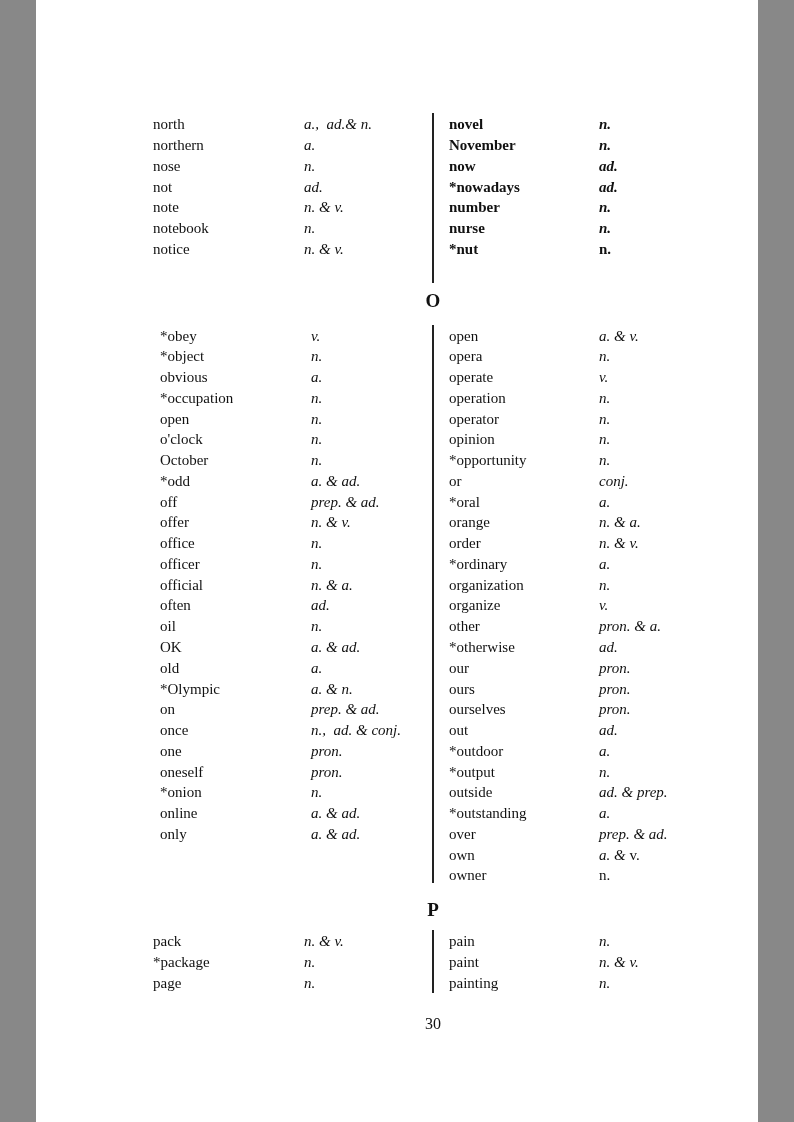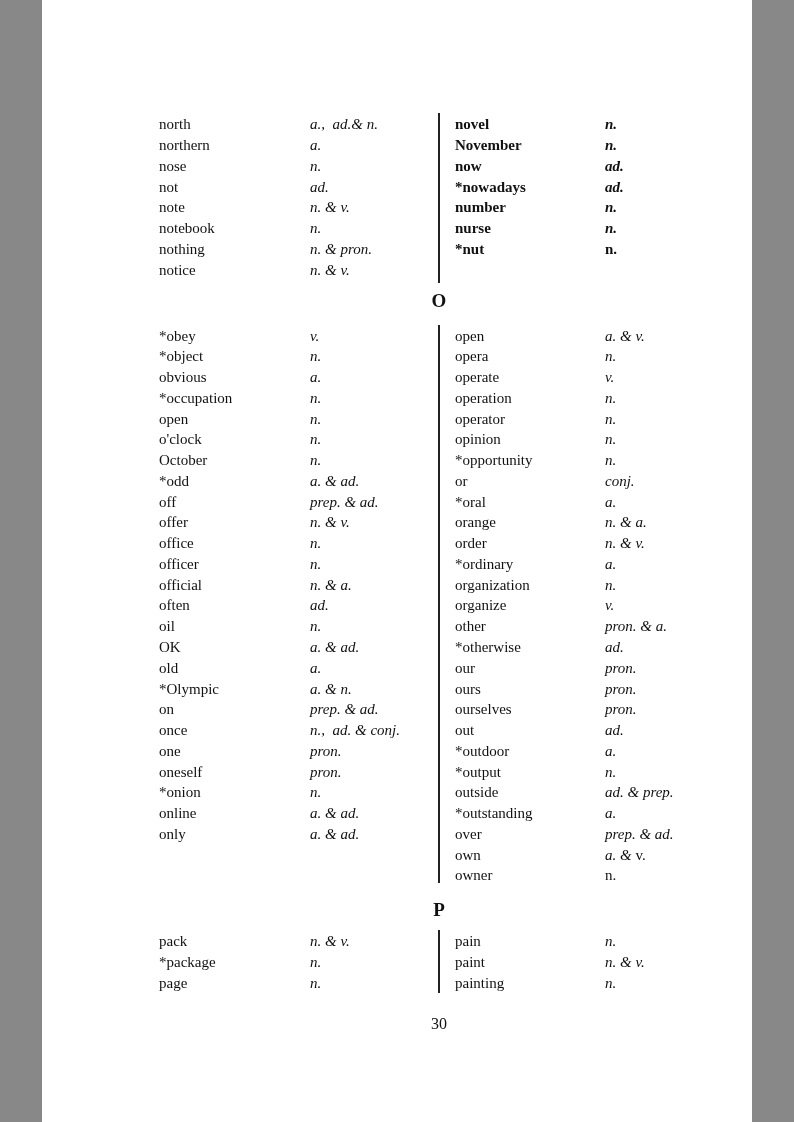--- a/index.html
+++ b/index.html
@@ -4,20 +4,21 @@
 <style>
   html,body{margin:0;padding:0;background:#888;}
   .page{
     position:relative;
     width:710px;height:1122px;
     margin:0 auto;
     background:#ffffff;
     font-family:"Liberation Serif","DejaVu Serif",serif;
     color:#111;
     overflow:hidden;
+    padding-left:12px;
   }
   .col{position:absolute;width:285px;}
   .row{position:relative;height:20.77px;line-height:20.77px;font-size:15px;}
   .w{position:absolute;left:0;top:0;white-space:pre;}
   .pos{position:absolute;top:0;white-space:pre;}
   .col-left .pos{left:151px;text-align:center;}
   .col-right .pos{left:150px;}
   .pi{font-style:italic;}
   .pr{font-style:normal;}
   .divider{position:absolute;width:1.5px;background:#222;}
@@ -55,24 +56,20 @@
         </div>
         <div class="row">
           <span class="w">note</span>
           <span class="pos"><span class="pi">n. &amp; v.</span></span>
         </div>
         <div class="row">
           <span class="w">notebook</span>
           <span class="pos"><span class="pi">n.</span></span>
         </div>
         <div class="row">
-          <span class="w">nothing</span>
-          <span class="pos"><span class="pi">n. &amp; pron.</span></span>
-        </div>
-        <div class="row">
           <span class="w">notice</span>
           <span class="pos"><span class="pi">n. &amp; v.</span></span>
         </div>
       </div>
       <div class="col col-right" style="left: 413px; top: 114.3px; font-weight: bold;">
         <div class="row">
           <span class="w">novel</span>
           <span class="pos"><span class="pi">n.</span></span>
         </div>
         <div class="row">
@@ -95,21 +92,21 @@
           <span class="w">nurse</span>
           <span class="pos"><span class="pi">n.</span></span>
         </div>
         <div class="row">
           <span class="w">*nut</span>
           <span class="pos"><span class="pr">n.</span></span>
         </div>
       </div>
       <div class="sec-header" style="top: 290px;">O</div>
       <div class="divider" style="left: 396px; top: 325px; height: 558px;"></div>
-      <div class="col col-left" style="left: 117px; top: 325.5px;">
+      <div class="col col-left" style="left: 124px; top: 325.5px;">
         <div class="row">
           <span class="w">*obey</span>
           <span class="pos"><span class="pi">v.</span></span>
         </div>
         <div class="row">
           <span class="w">*object</span>
           <span class="pos"><span class="pi">n.</span></span>
         </div>
         <div class="row">
           <span class="w">obvious</span>

